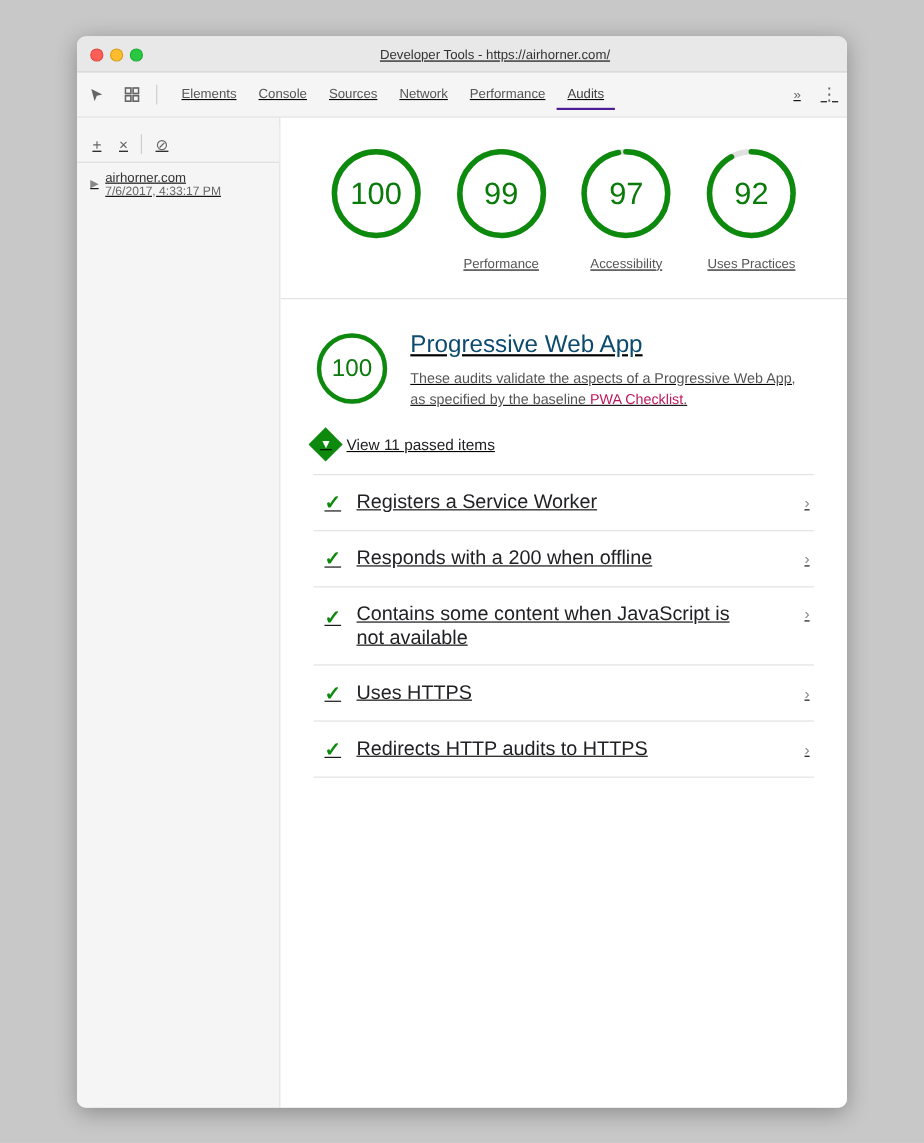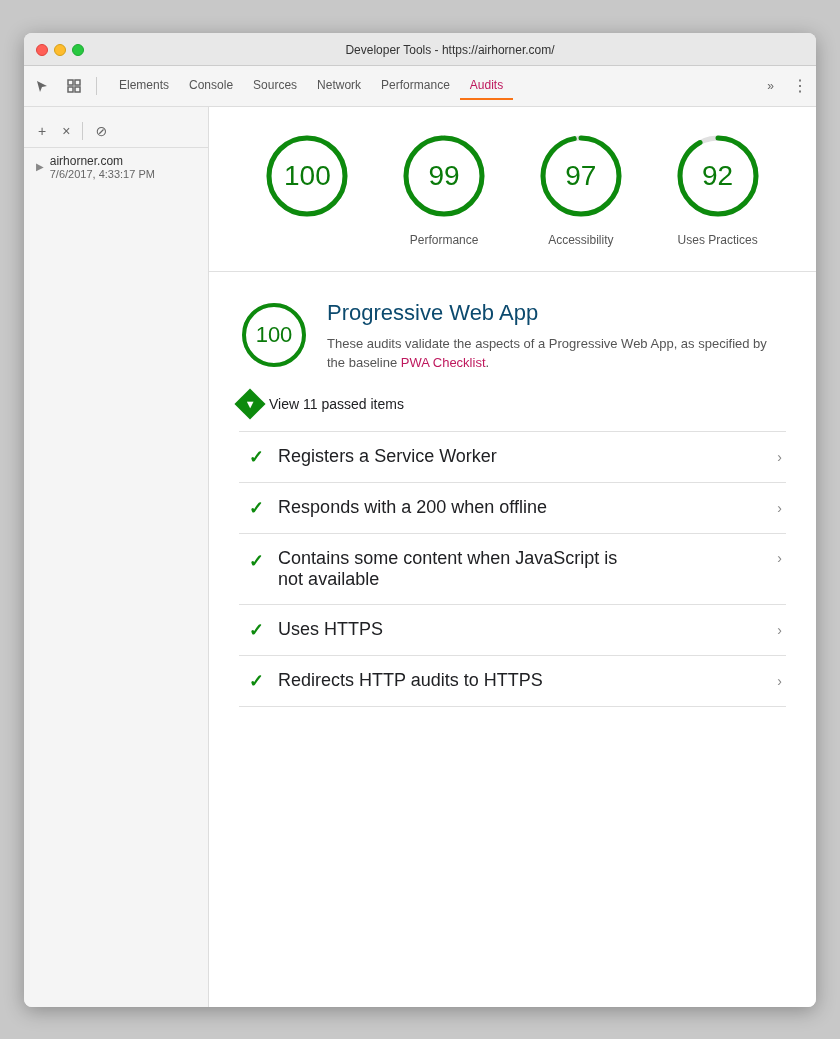--- a/index.html
+++ b/index.html
@@ -6,25 +6,26 @@
     body {
       background: #c8c8c8;
       display: flex;
       justify-content: center;
       align-items: center;
       min-height: 1039px;
       width: 840px;
       font-family: -apple-system, BlinkMacSystemFont, 'Helvetica Neue', Arial, sans-serif;
     }
     .browser-window {
-      width: 792px;
+      width: 700px;
       background: #f0f0f0;
       border-radius: 8px;
       box-shadow: 0 4px 20px rgba(0,0,0,0.3);
       overflow: hidden;
+      text-decoration: underline;
     }
     .title-bar {
       background: #e8e8e8;
       padding: 10px 12px 8px;
       display: flex;
       align-items: center;
       border-bottom: 1px solid #ccc;
     }
     .traffic-lights {
       display: flex;
@@ -77,22 +78,22 @@
     }
     .nav-tab {
       padding: 6px 10px;
       font-size: 12px;
       color: #555;
       cursor: pointer;
       border-bottom: 2px solid transparent;
       white-space: nowrap;
     }
     .nav-tab.active {
-      color: #be185d;
-      border-bottom: 2px solid #f97316;
+      color: #404040;
+      border-bottom: 2px solid #4c1d95;
     }
     .more-btn {
       font-size: 12px;
       color: #666;
       padding: 4px 6px;
       cursor: pointer;
     }
     .menu-btn {
       font-size: 16px;
       color: #666;

